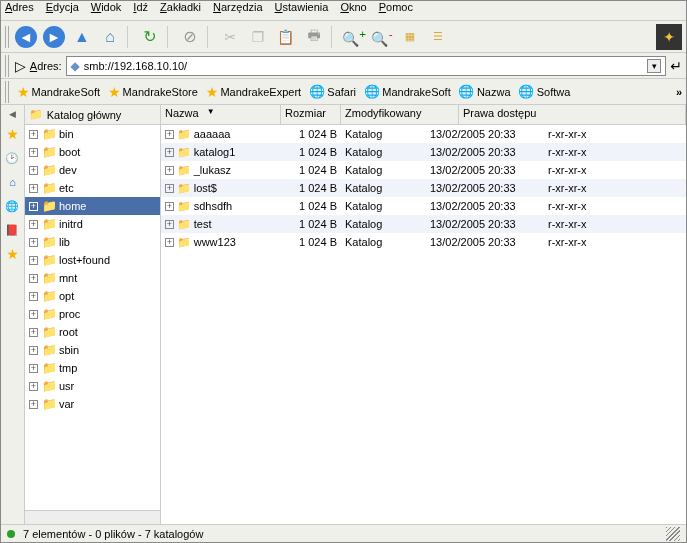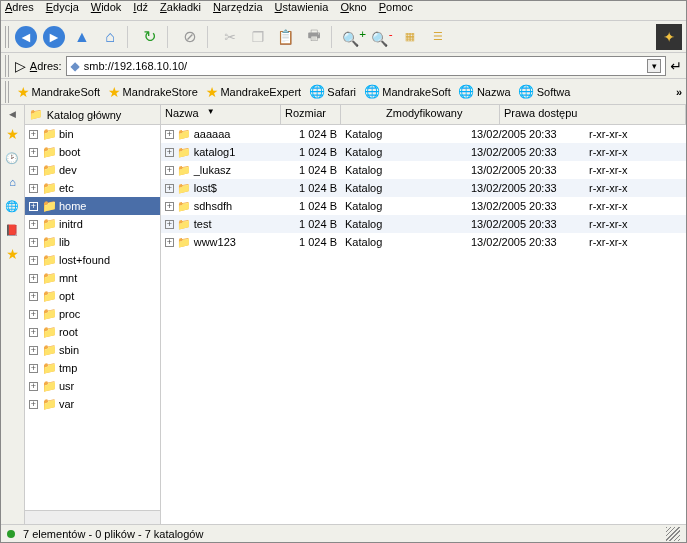--- a/index.html
+++ b/index.html
@@ -46,21 +46,21 @@
   .row { display: flex; height: 18px; align-items: center; }
   .row.even { background: #f0f4fa; }
   .row.odd { background: #fff; }
   .cell { padding: 0 4px; overflow: hidden; white-space: nowrap; }
   .cell.name { display:flex; align-items:center; gap:3px; }
   .cell.name .expander { width: 9px; height: 9px; border: 1px solid #888; display:flex; align-items:center; justify-content:center; font-size:9px; line-height:1; color:#555; }
   .cell.size { text-align: right; }
   .c0 { width: 120px; }
   .c1 { width: 60px; }
   .c2 { width: 85px; }
-  .c3 { width: 118px; margin-left: 41px; }
+  .c3 { width: 118px; }
   .c4 { flex: 1; }
   .statusbar { height: 18px; background: #f0f0ea; border-top: 1px solid #ccc; display: flex; align-items: center; padding: 0 6px; gap: 8px; }
   .statusbar .dot { width:8px; height:8px; border-radius:50%; background:#2a9d2a; }
   .resize-grip { margin-left:auto; width:14px; height:14px; background: repeating-linear-gradient(135deg,#888 0 1px, transparent 1px 3px); }
   .navbtn { width:22px; height:22px; border-radius:50%; display:flex; align-items:center; justify-content:center; font-size:14px; color:#fff; }
   .configicon { width:26px; height:26px; background:#333; display:flex; align-items:center; justify-content:center; color:#f0c040; font-size:14px; margin-left:auto; }
 </style>
 </head>
 <body>
 

